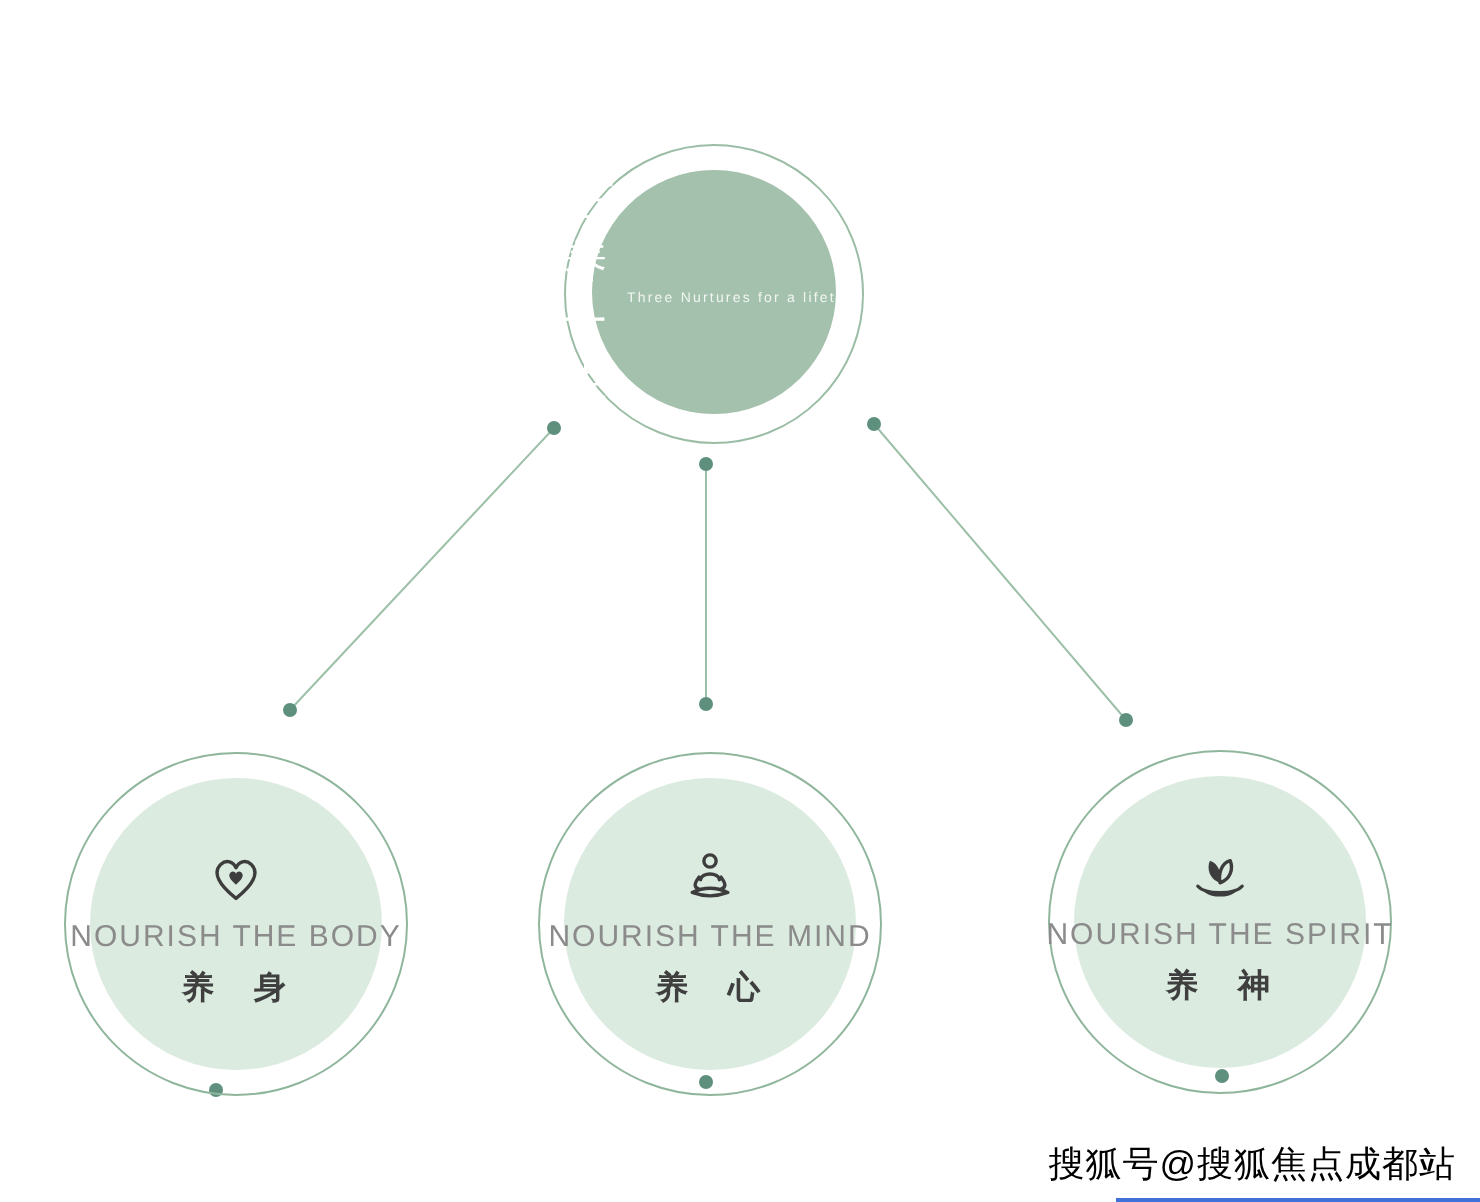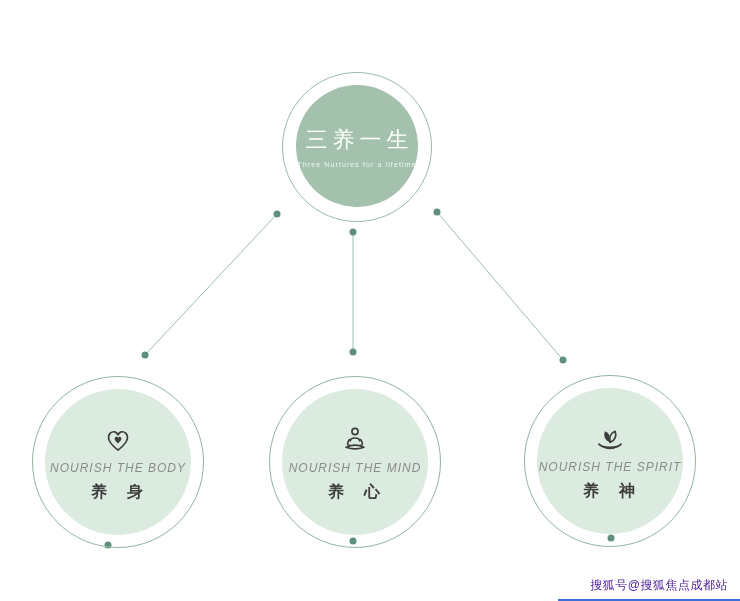--- a/index.html
+++ b/index.html
@@ -7,44 +7,44 @@
     position:relative;width:740px;height:601px;background:#ffffff;overflow:hidden;
     font-family:"Liberation Sans","DejaVu Sans",sans-serif;
   }
   
   .top-ring{
     position:absolute;left:282px;top:72px;width:150px;height:150px;
     border:1px solid #9bbda6;border-radius:50%;box-sizing:border-box;
   }
   .top-fill{
     position:absolute;left:296px;top:85px;width:122px;height:122px;border-radius:50%;
-    background:#a3c1ac;display:flex;flex-direction:column;align-items:center;justify-content:center;
+    background:#a3c1ac;display:flex;flex-direction:row;align-items:center;justify-content:center;
   }
   .top-title{color:#ffffff;font-size:22px;letter-spacing:5px;text-indent:5px;font-weight:500;}
   .top-sub{color:rgba(255,255,255,.85);font-size:7px;letter-spacing:1.1px;margin-top:6px;white-space:nowrap;}
 
   
   .node{position:absolute;width:172px;height:172px;}
   .node-ring{position:absolute;left:0;top:0;width:172px;height:172px;border:1px solid #8fb69c;border-radius:50%;box-sizing:border-box;}
   .node-fill{
     position:absolute;left:13px;top:13px;width:146px;height:146px;border-radius:50%;
     background:#dcebe0;display:flex;flex-direction:column;align-items:center;justify-content:center;
   }
   .node-icon{height:36px;display:flex;align-items:flex-end;justify-content:center;}
-  .node-en{font-size:12px;color:#8b8b8b;letter-spacing:1px;margin-top:4px;white-space:nowrap;font-style:italic;}
+  .node-en{font-size:15px;color:#8b8b8b;letter-spacing:1px;margin-top:4px;white-space:nowrap;}
   .node-zh{font-size:16px;color:#3f3f3f;font-weight:700;margin-top:7px;letter-spacing:2px;white-space:nowrap;}
 
   .node-body{left:32px;top:376px;}
   .node-mind{left:269px;top:376px;}
   .node-spirit{left:524px;top:375px;}
 
   .connectors{position:absolute;left:0;top:0;width:740px;height:601px;pointer-events:none;}
 
   .watermark{
-    position:absolute;right:12px;bottom:7px;color:#4c1d95;font-size:12px;font-weight:500;letter-spacing:.5px;
+    position:absolute;right:12px;bottom:7px;color:#000000;font-size:18px;font-weight:500;letter-spacing:.5px;
   }
   .bottom-blue-line{position:absolute;right:0;bottom:0;width:182px;height:2px;background:#3f71d8;}
 </style>
 </head>
 <body>
 
 <div class="canvas">
 
   <svg class="connectors" viewBox="0 0 740 601">
     <line x1="277" y1="214" x2="145" y2="355" stroke-width="1" stroke="#9cbfa8"></line>

